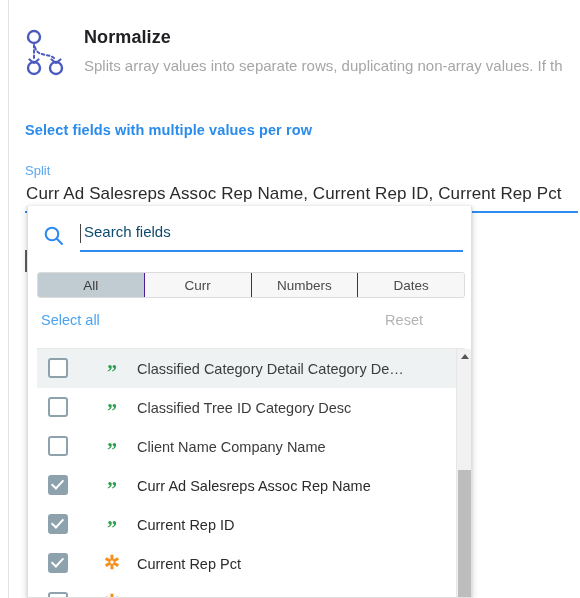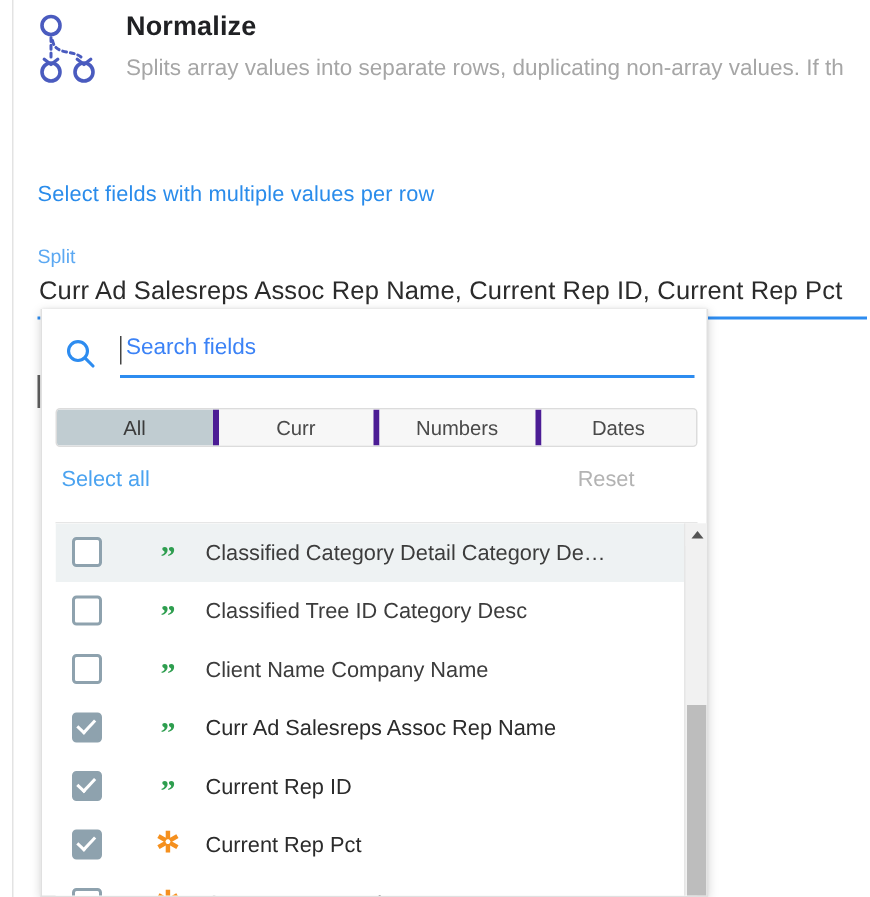--- a/index.html
+++ b/index.html
@@ -23,21 +23,21 @@
   .page-rule {
     position: absolute;
     left: 8px; top: 0;
     width: 1px; height: 598px;
     background: #e3e3e3;
   }
 
   
   .header {
     position: absolute;
-    left: 18px; top: 4px;
+    left: 18px; top: 24px;
     width: 560px;
     height: 62px;
   }
   .node-icon {
     position: absolute;
     left: 0; top: 2px;
     width: 52px; height: 52px;
   }
   .header-text {
     position: absolute;
@@ -60,21 +60,21 @@
     white-space: nowrap;
     overflow: hidden;
     width: 500px;
   }
 
   
   .section-heading {
     position: absolute;
     left: 25px; top: 122px;
     font-size: 14.5px;
-    font-weight: normal;
+    font-weight: bold;
     color: #2a8ceb;
     letter-spacing: 0.1px;
     white-space: nowrap;
   }
 
   
   .field-label {
     position: absolute;
     left: 25px; top: 163px;
     font-size: 13px;
@@ -129,21 +129,21 @@
   .search-caret {
     position: absolute;
     left: 0px; top: 4px;
     width: 1px; height: 19px;
     background: #444;
   }
   .search-placeholder {
     position: absolute;
     left: 4px; top: 3px;
     font-size: 15px;
-    color: #3b82f6;
+    color: #0c4a6e;
     white-space: nowrap;
   }
   .search-underline {
     position: absolute;
     left: 0; top: 30px;
     width: 383px; height: 2px;
     background: #2d8cf0;
   }
 
   
@@ -157,21 +157,21 @@
     border: 1px solid #dcdcdc;
   }
   .tab {
     flex: 1 1 0;
     display: flex;
     align-items: center;
     justify-content: center;
     font-size: 13.5px;
     color: #4a4a4a;
     background: #f7f7f7;
-    border-right: 4px solid #4c1d95;
+    border-right: 1px solid #4c1d95;
     cursor: pointer;
     height: 100%;
   }
   .tab:last-child { border-right: none; }
   .tab.selected {
     background: #c0ccd1;
     color: #3b3b3b;
   }
 
   

